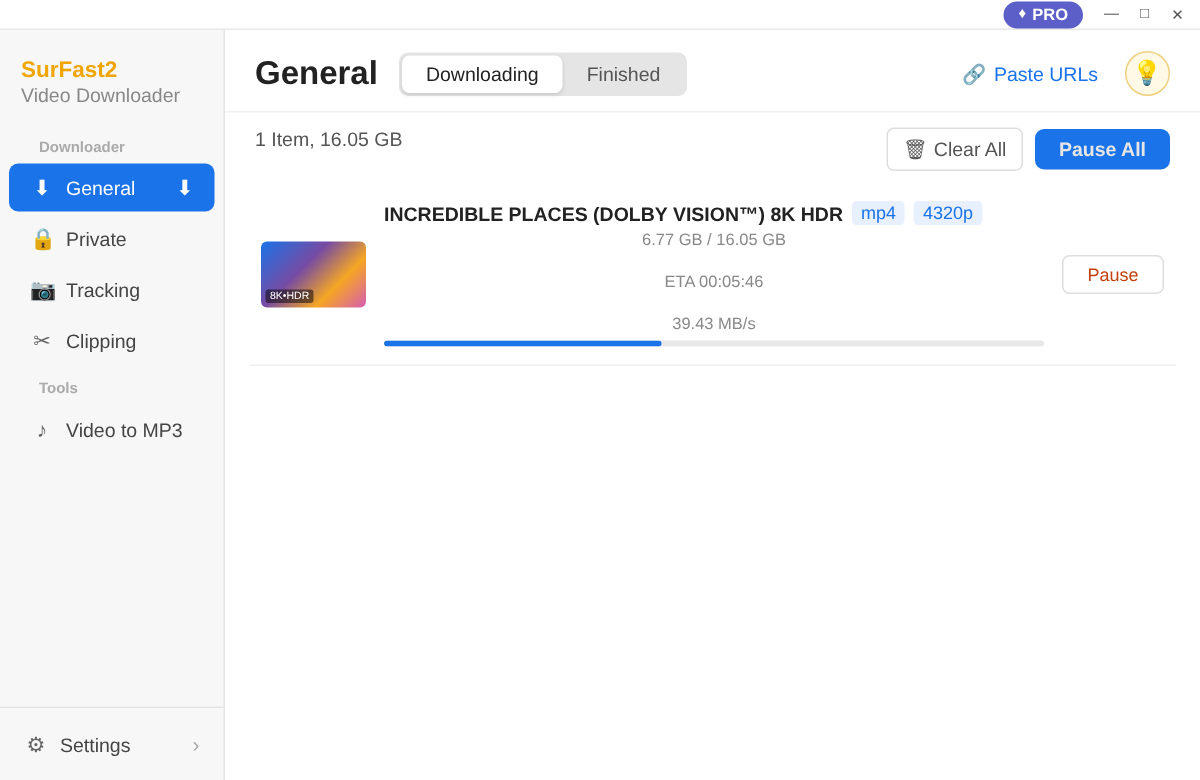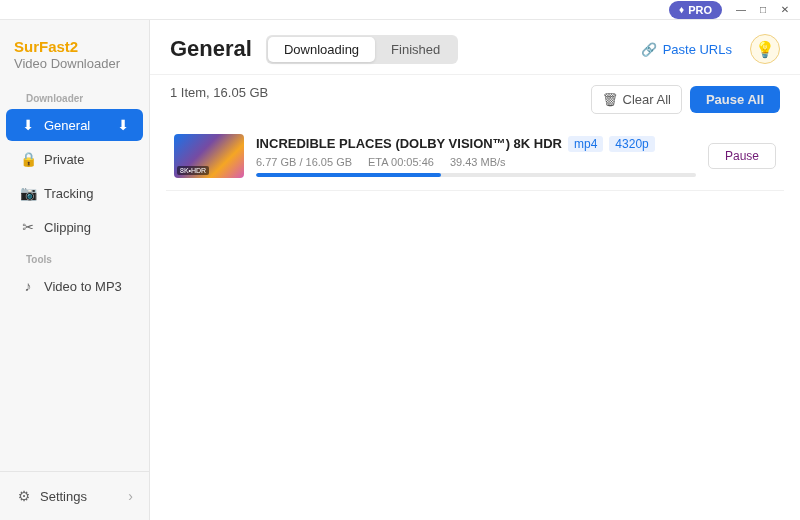--- a/index.html
+++ b/index.html
@@ -291,37 +291,38 @@
       padding: 1px 6px;
       border-radius: 3px;
       font-weight: 400;
     }
     .download-meta {
       font-size: 11px;
       color: #888;
       display: flex;
       gap: 16px;
       margin-bottom: 5px;
+      flex-direction: column;
     }
     .progress-bar-bg {
       height: 4px;
       background: #e8e8e8;
       border-radius: 2px;
       overflow: hidden;
     }
     .progress-bar-fill {
       height: 100%;
       background: #1a73e8;
       border-radius: 2px;
       width: 42%;
     }
     .pause-btn {
       border: 1px solid #ddd;
       background: #fff;
-      color: #701a75;
+      color: #c2410c;
       font-size: 12px;
       padding: 5px 16px;
       border-radius: 5px;
       cursor: pointer;
       white-space: nowrap;
     }
     .tools-section { margin-top: 4px; }
   </style>
 </head>
 <body>

